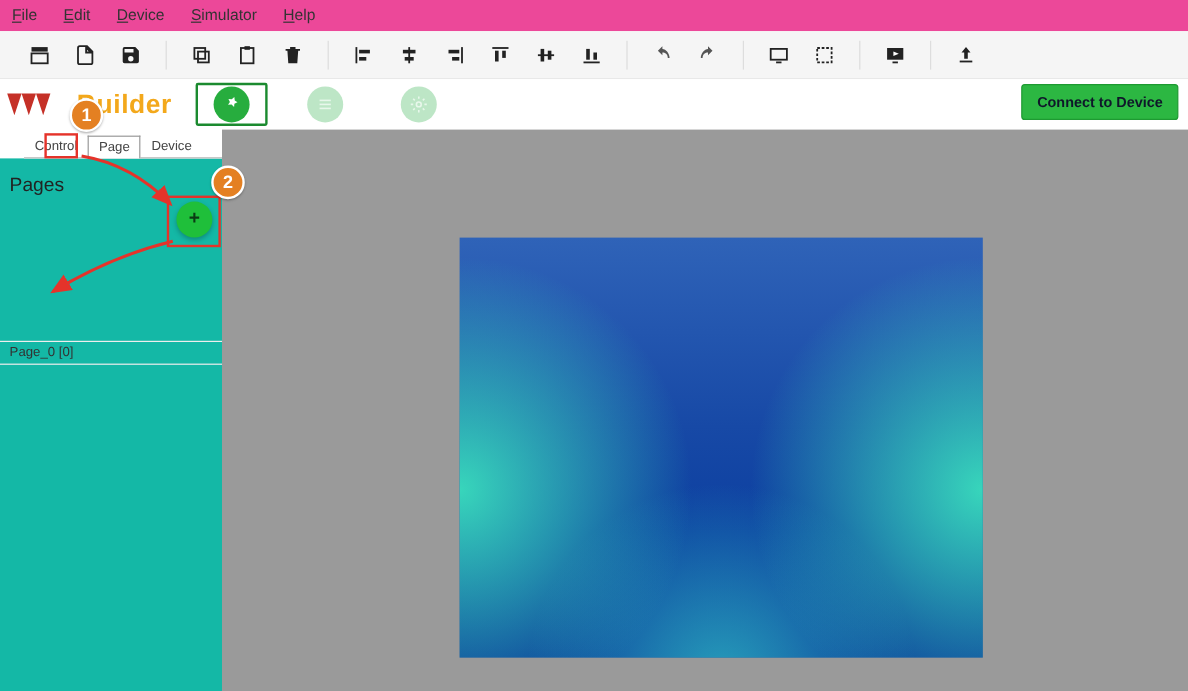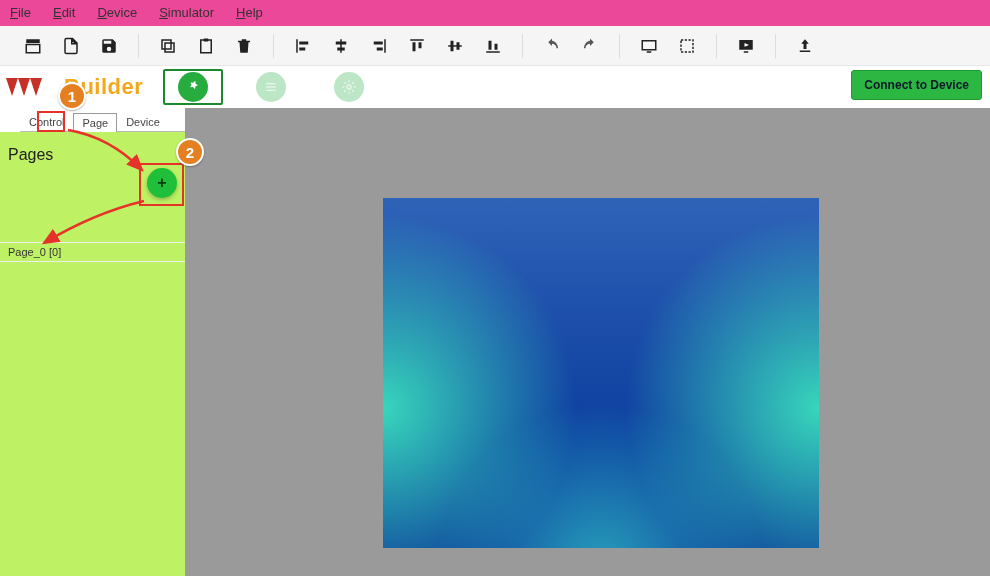--- a/index.html
+++ b/index.html
@@ -30,25 +30,25 @@
   .mode-btn svg { width:16px; height:16px; fill:#fff; }
   .mode-btn.dim svg { fill:#e8f7eb; }
   .connect-btn { position:absolute; right:8px; top:4px; height:30px; padding:0 12px; background:#2cb742; color:#0f172a; border:1px solid #1e9a32; border-radius:3px; font-size:12px; font-weight:bold; cursor:pointer; display:flex; align-items:center;}
 
   
   .side-tabs { position:absolute; left:0; top:112px; height:20px; display:flex; border-bottom:1px solid #bbb; width:165px; background:#fff; z-index:2;margin-left:20px;}
   .side-tab { font-size:11px; padding:3px 8px 2px 8px; border:1px solid transparent; border-bottom:none; cursor:default; color:#444;}
   .side-tab.active { border-color:#999; background:#fff; position:relative; top:1px;}
 
   
-  .sidebar { position:absolute; left:0; top:132px; width:185px; height:444px; background:#bef264; }
+  .sidebar { position:absolute; left:0; top:132px; width:185px; height:444px; background:#14b8a6; }
   .sidebar-title { font-size:16px; color:#222; padding:14px 0 0 8px; }
   .add-btn-wrap { position:absolute; right:8px; top:36px; }
   .add-btn { width:30px; height:30px; border-radius:50%; background:#1fbf3a; box-shadow:0 2px 4px rgba(0,0,0,.25); display:flex; align-items:center; justify-content:center; cursor:pointer; color:#0b3a14; font-weight:bold; font-size:16px;}
-  .page-list { margin-top:78px; }
+  .page-list { margin-top:120px; }
   .page-row { font-size:11px; padding:3px 8px; border-bottom:1px solid #eee; cursor:default; }
   .page-row:first-child { border-top:1px solid #eee; }
   .page-row.sel { background:#d9d9d9; border-bottom-color:#c4c4c4;}
 
   
   .canvas-area { position:absolute; left:185px; top:108px; width:805px; height:468px; background:#9a9a9a; overflow:hidden;}
   .page-canvas { position:absolute; left:198px; top:90px; width:436px; height:350px;
     background:
       radial-gradient(circle at 0% 60%, rgba(60,230,190,.9) 0%, rgba(60,230,190,0) 40%),
       radial-gradient(circle at 100% 60%, rgba(60,230,190,.9) 0%, rgba(60,230,190,0) 40%),

